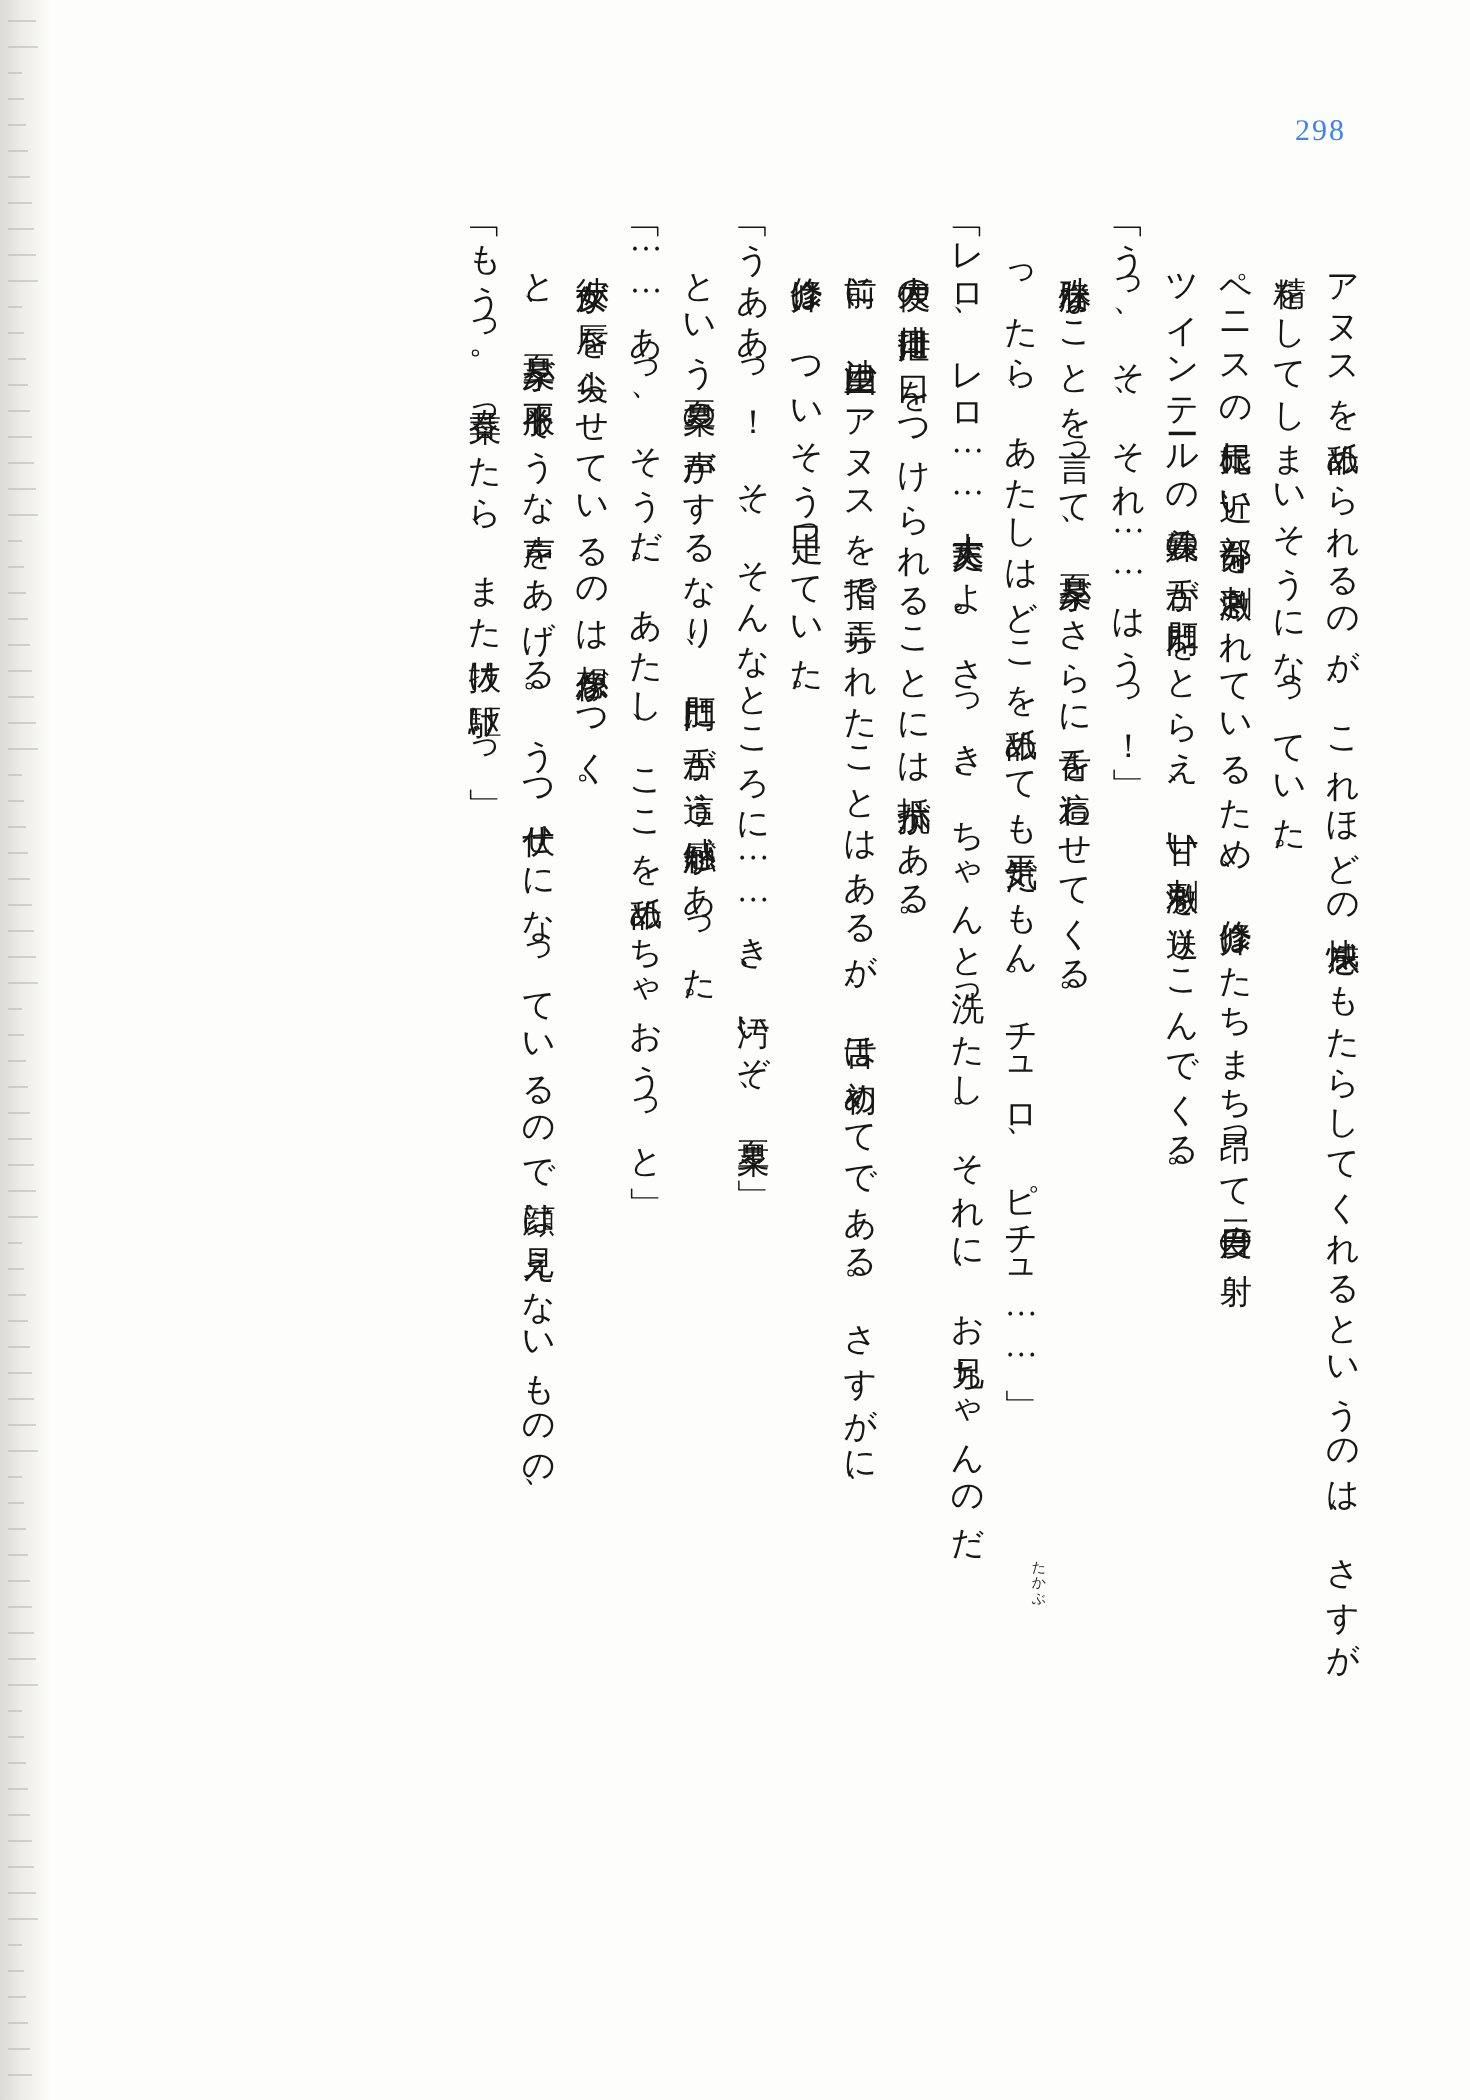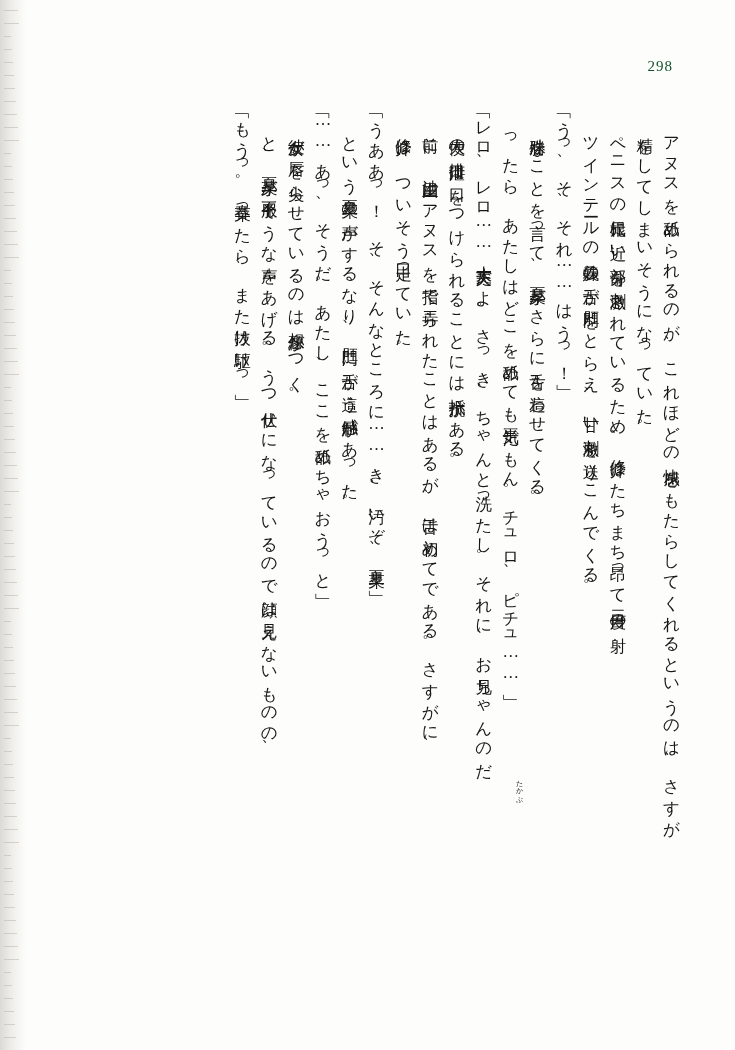--- a/index.html
+++ b/index.html
@@ -46,21 +46,21 @@
     height: 1px;
     background: #b9b6b0;
     opacity: 0.55;
   }
   .page-number {
     position: absolute;
     top: 58px;
     right: 62px;
     font-size: 15px;
     letter-spacing: 1px;
-    color: #14532d;
+    color: #3b82f6;
     font-family: "Liberation Serif", "DejaVu Serif", serif;
   }
   
   .text-block {
     position: absolute;
     top: 108px;
     right: 55px;
     height: 860px;
     display: flex;
     flex-direction: row;

